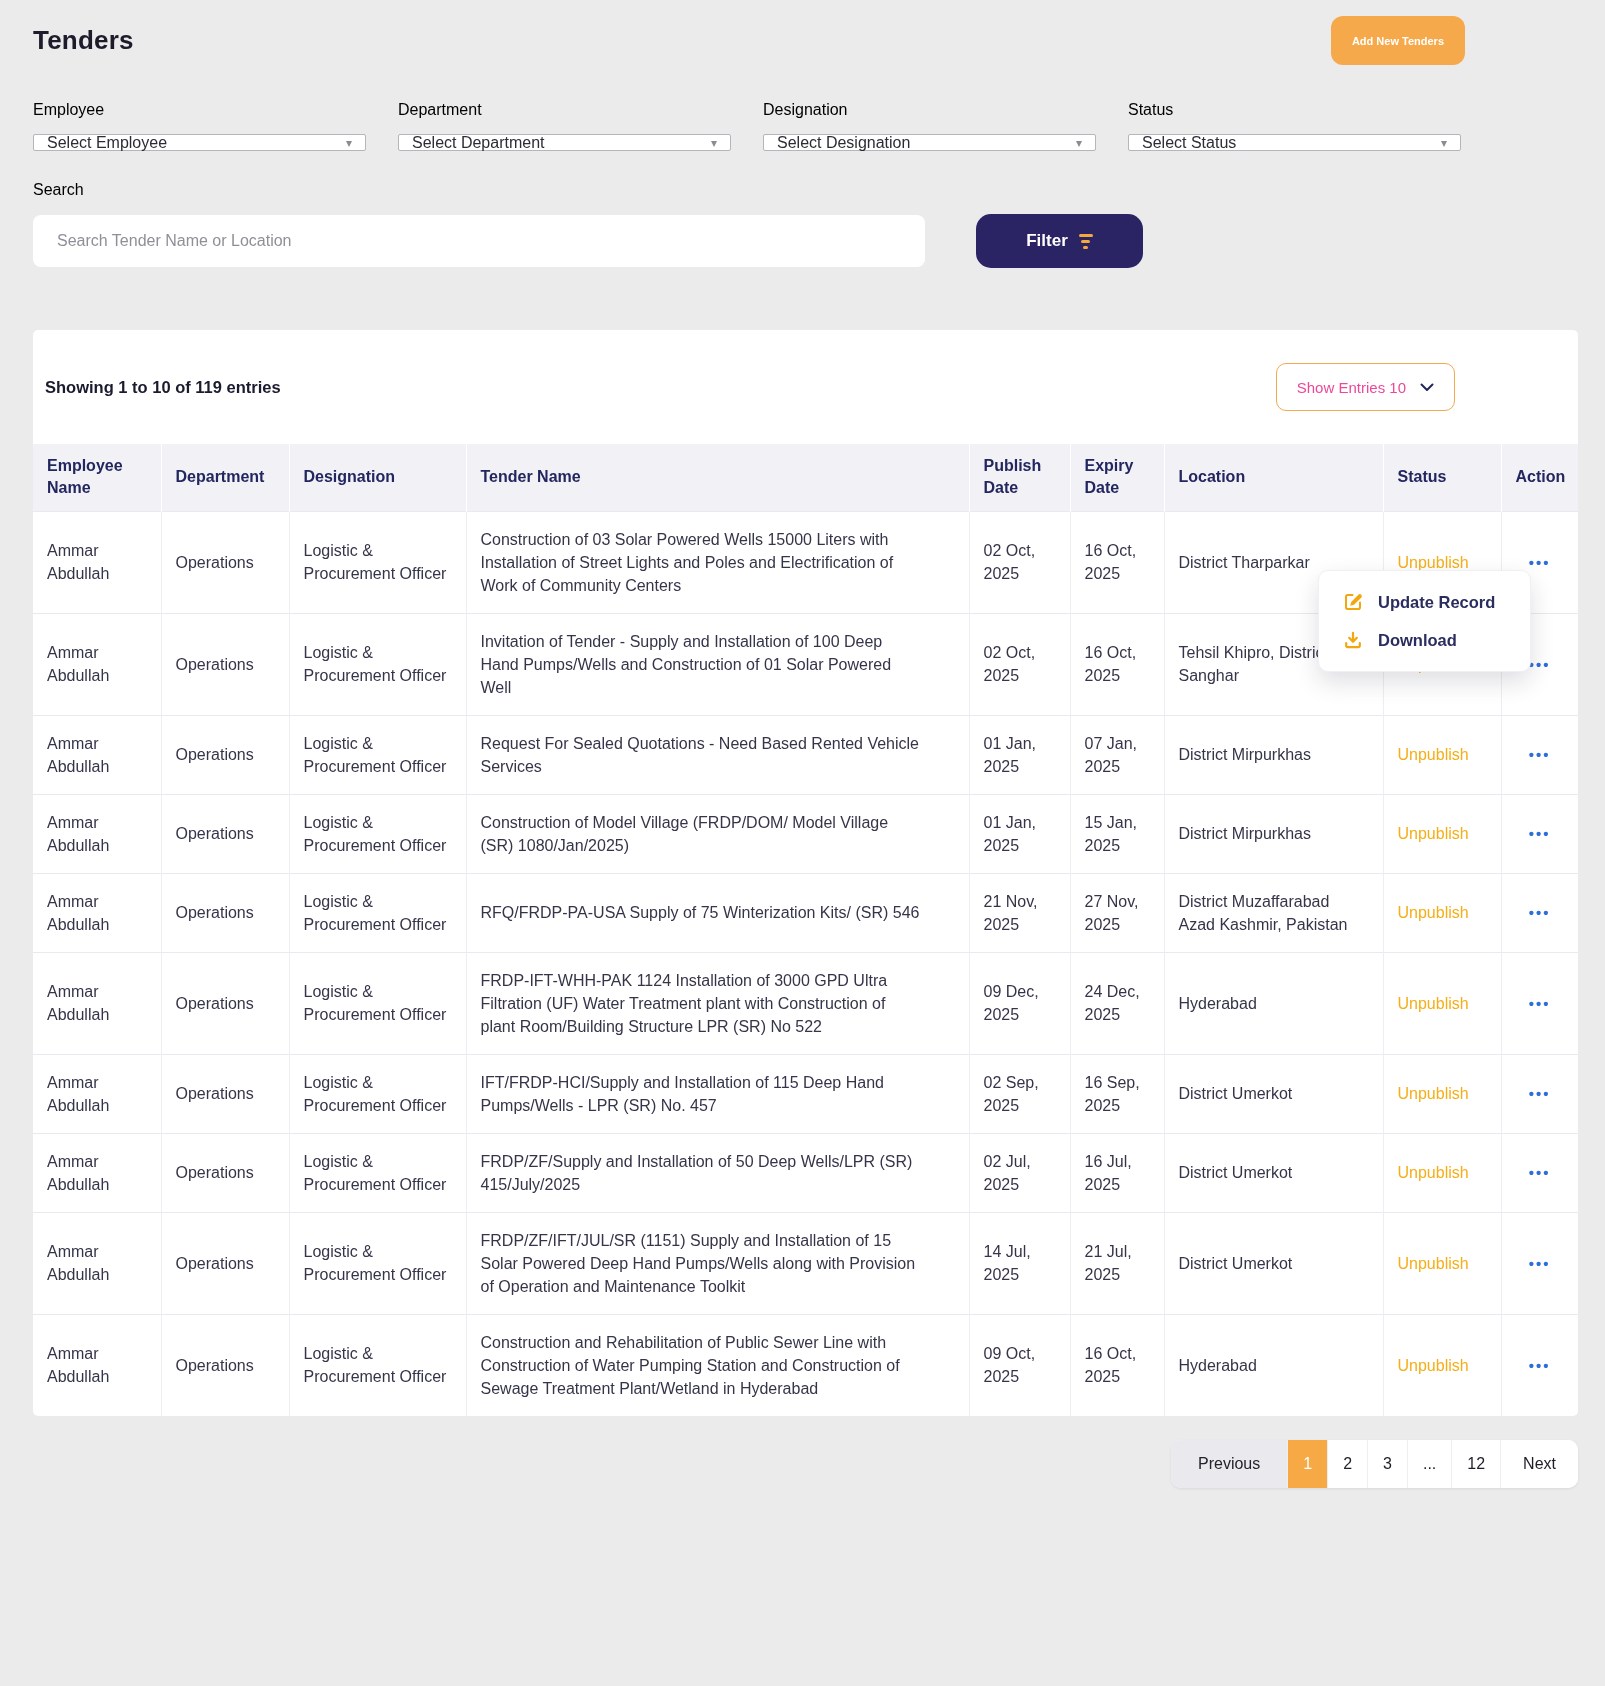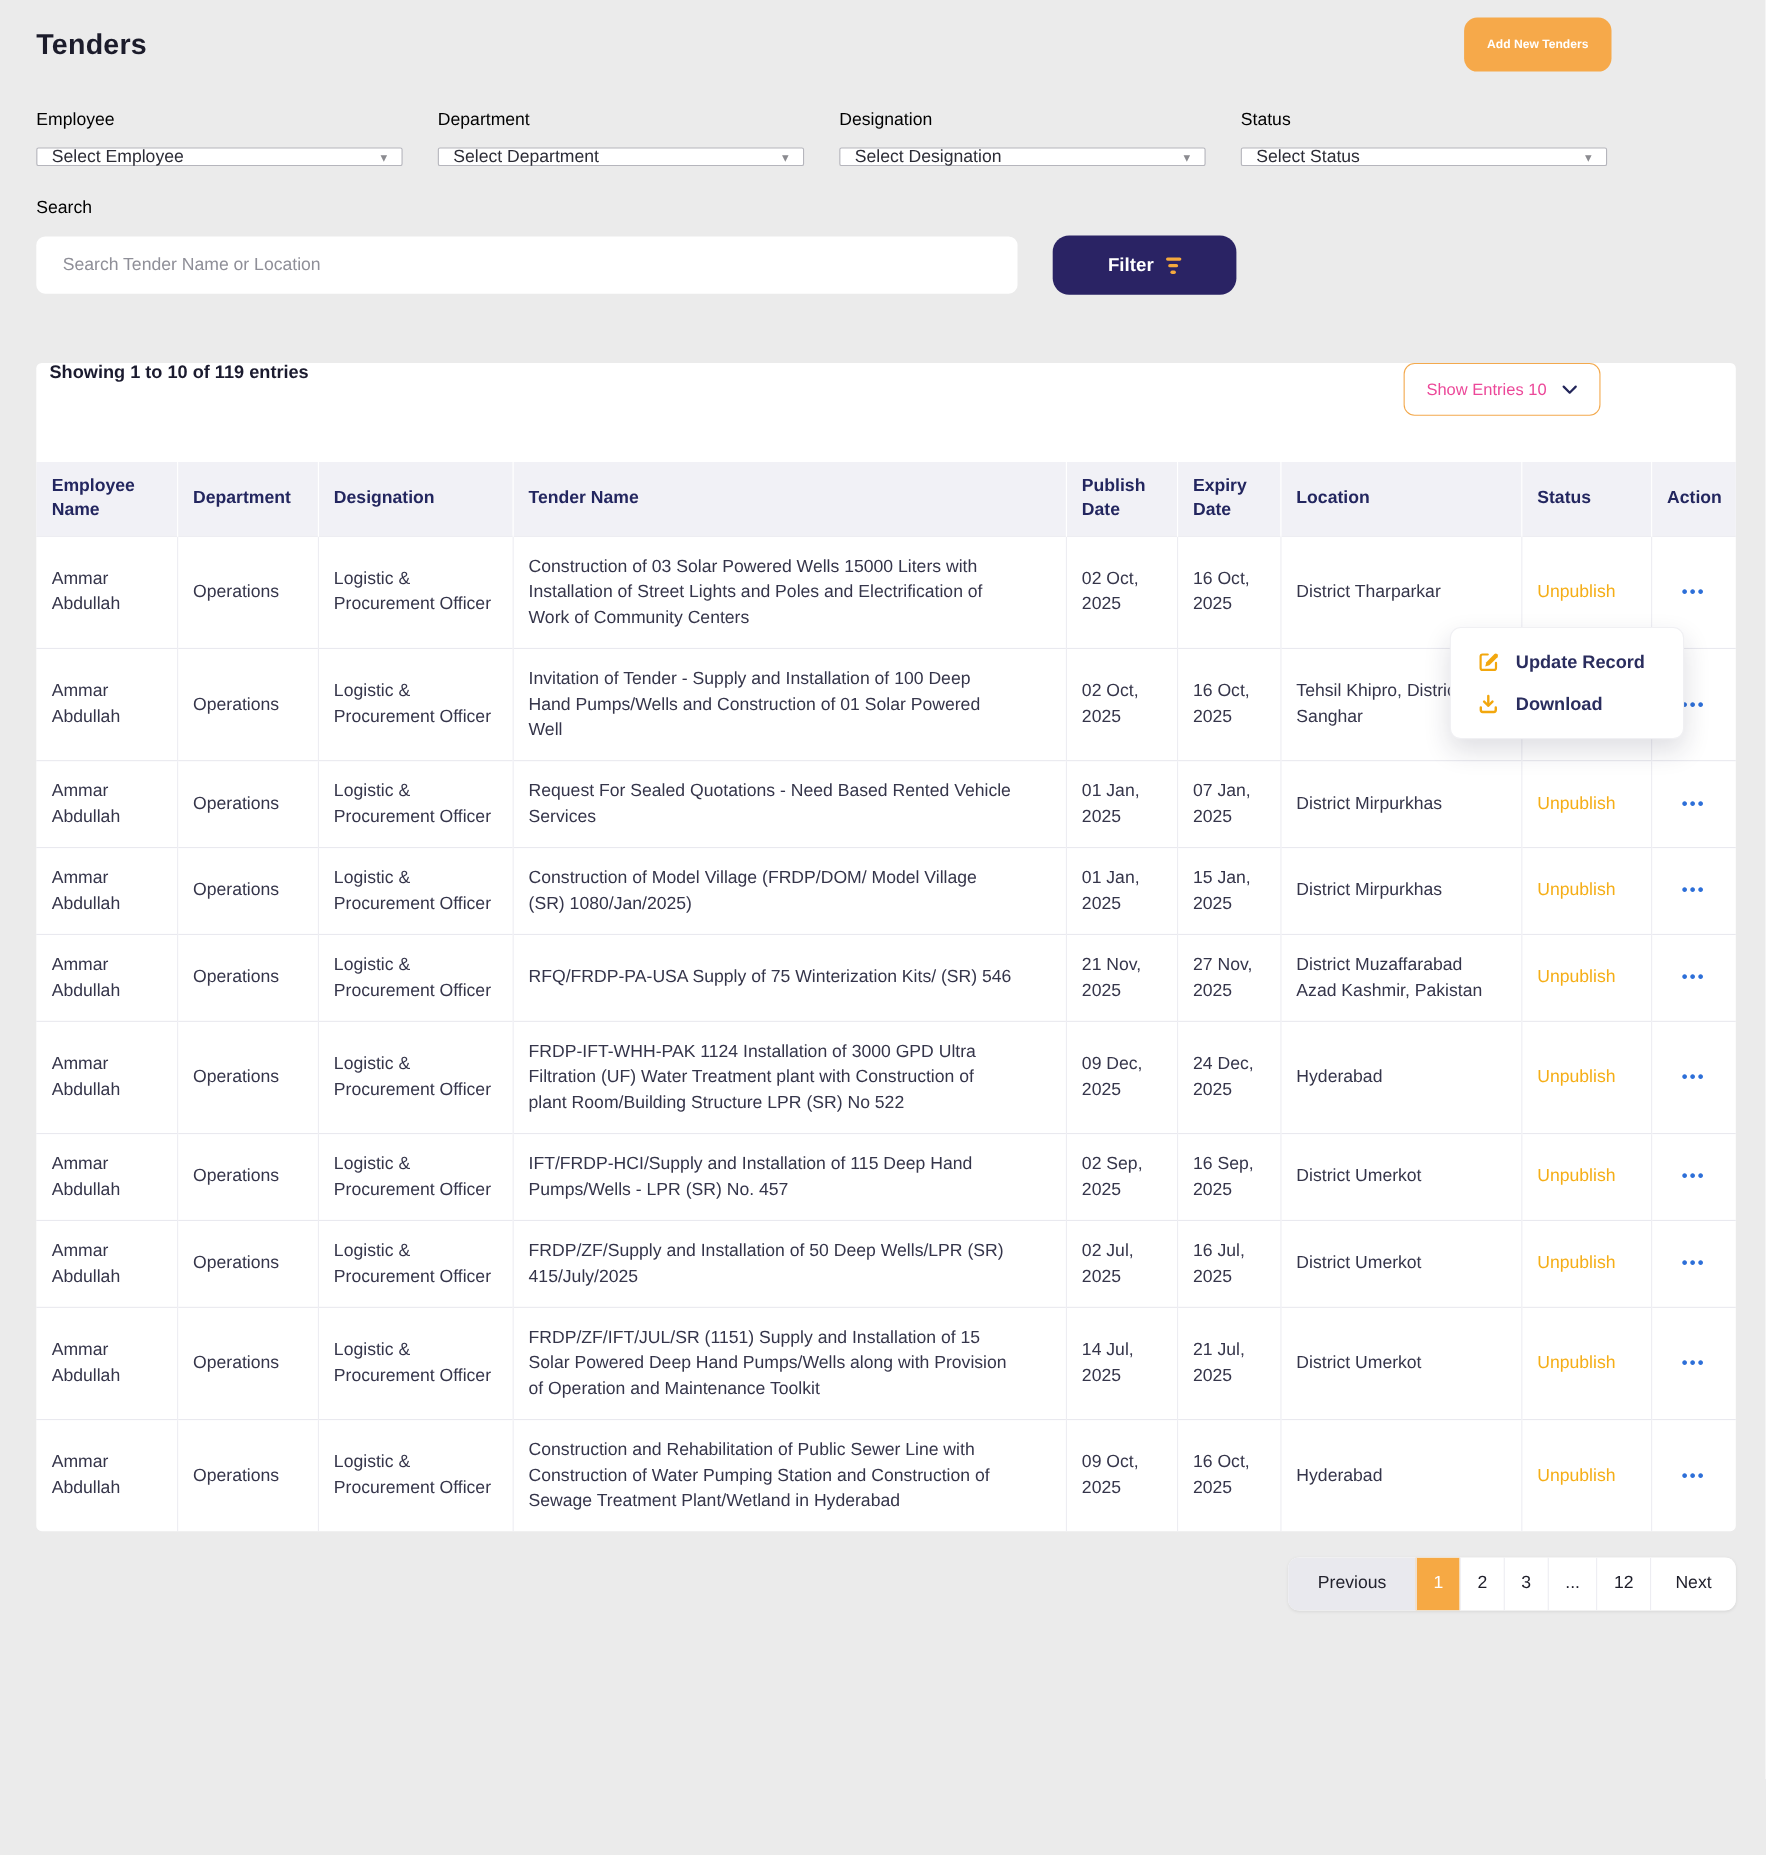--- a/index.html
+++ b/index.html
@@ -33,33 +33,33 @@
 
   
   .search-section { margin-top:30px; }
   .search-row { display:flex; align-items:center; margin-top:15px; }
   .search-input {
     width:892px; height:52px; border:none; border-radius:8px; padding:0 24px;
     font-size:16px; color:#33333d; background:#FFFFFF; outline:none; font-family:inherit;
   }
   .search-input::placeholder { color:#8F8F98; }
   .filter-btn {
-    margin-left:32px; width:167px; height:54px; border:none; cursor:pointer;
+    margin-left:51px; width:167px; height:54px; border:none; cursor:pointer;
     background:#2A2364; color:#FFFFFF; font-size:17px; font-weight:600;
     border-radius:15px; display:flex; align-items:center; justify-content:center; font-family:inherit;
   }
   .filter-icon { display:inline-flex; flex-direction:column; gap:3px; align-items:center; margin-left:11px; }
   .filter-icon span { display:block; height:3px; background:#F5A93D; border-radius:2px; }
   .filter-icon span:nth-child(1){ width:14px; }
   .filter-icon span:nth-child(2){ width:9px; }
   .filter-icon span:nth-child(3){ width:5px; }
 
   
   .panel { margin-top:62px; width:1545px; background:#FFFFFF; border-radius:5px; }
-  .panel-head { height:90px; display:flex; align-items:flex-start; justify-content:space-between; padding:0 13px 0 12px; }
+  .panel-head { height:114px; display:flex; align-items:center; justify-content:space-between; padding:0 13px 0 12px; }
   .summary { font-size:16.5px; font-weight:700; color:#1B1B2F; }
   .show-entries {
     height:48px; background:#FFFFFF; border:1.6px solid #F3A94D; border-radius:10px;
     padding:0 20px; font-size:15px; color:#ec4899; display:flex; align-items:center; gap:14px;
     cursor:pointer; margin-right:110px; font-family:inherit;
   }
 
   table { width:100%; border-collapse:collapse; table-layout:fixed; }
   thead th {
     background:#F1F1F6; color:#23265F; font-size:16px; font-weight:700; text-align:left;

